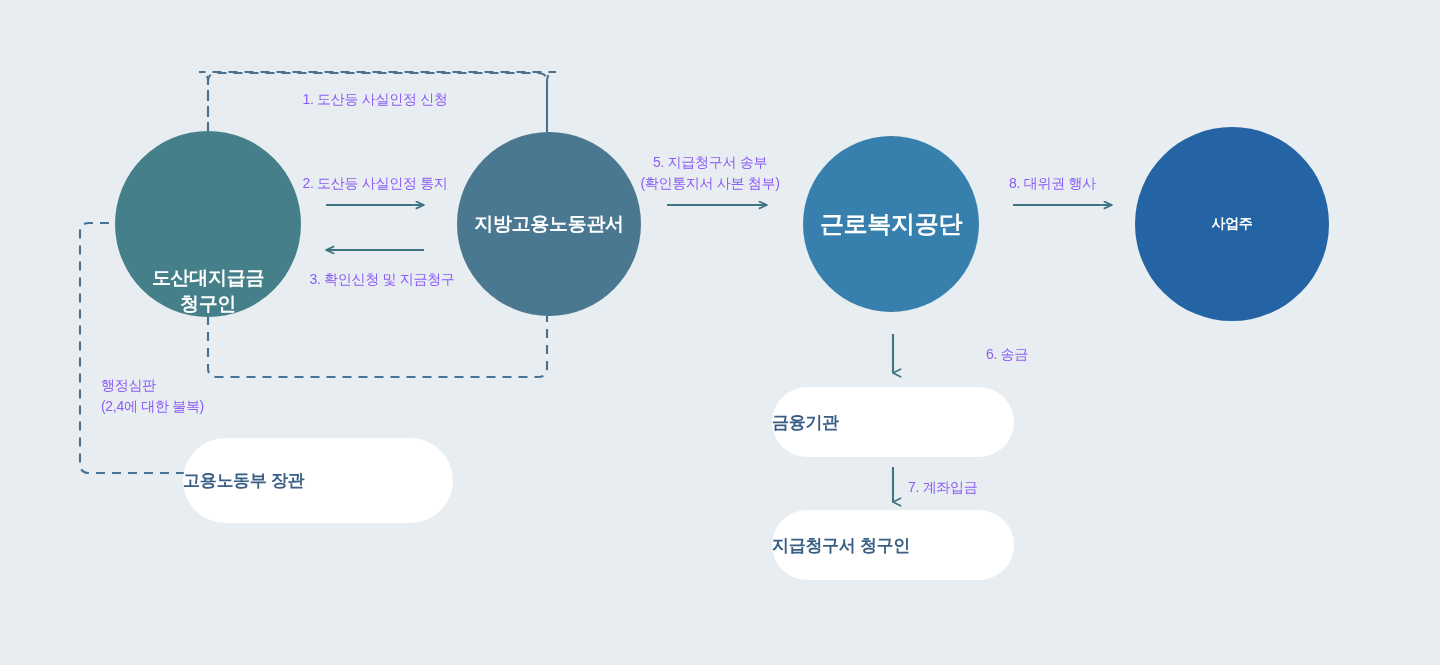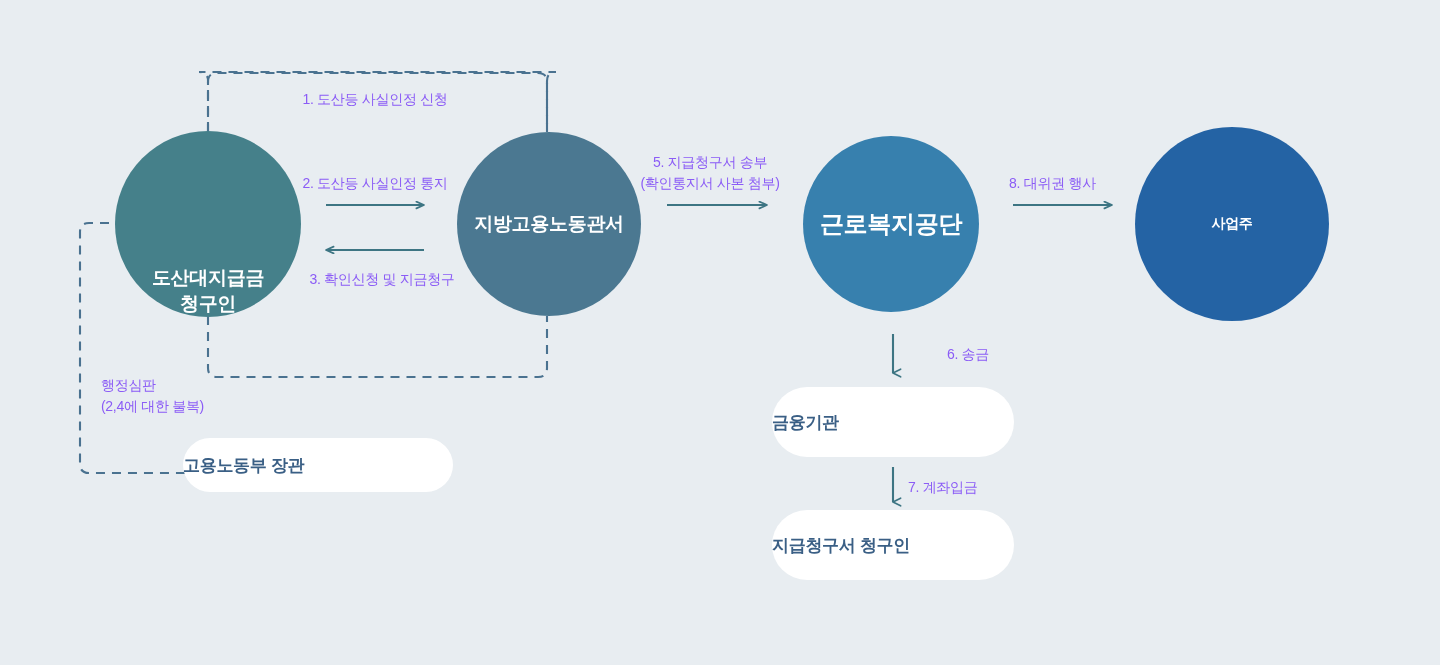--- a/index.html
+++ b/index.html
@@ -58,31 +58,31 @@
     line-height: 1.5;
     letter-spacing: -0.3px;
     white-space: pre;
     text-align: center;
   }
   .c1 { left: 115px; top: 131px; width: 186px; height: 186px; font-size: 19px; align-items: flex-end; }
   .c2 { left: 457px; top: 132px; width: 184px; height: 184px; font-size: 19px; }
   .c3 { left: 803px; top: 136px; width: 176px; height: 176px; font-size: 24px; }
   .c4 { left: 1135px; top: 127px; width: 194px; height: 194px; font-size: 14px; }
 
-  .p1 { left: 183px; top: 438px; width: 270px; height: 54px; font-size: 17px; }
+  .p1 { left: 183px; top: 438px; width: 270px; height: 85px; font-size: 17px; }
   .p2 { left: 772px; top: 387px; width: 242px; height: 70px; font-size: 17px; }
   .p3 { left: 772px; top: 510px; width: 242px; height: 70px; font-size: 17px; }
 
   .l1 { left: 245px; top: 89px; width: 260px; }
   .l2 { left: 245px; top: 173px; width: 260px; }
   .l3 { left: 252px; top: 269px; width: 260px; }
   .l4 { left: 245px; top: 344px; width: 260px; }
   .l5 { left: 590px; top: 152px; width: 240px; }
   .l8 { left: 955px; top: 173px; width: 195px; }
-  .l6 { left: 908px; top: 344px; width: 120px; text-align: center; }
+  .l6 { left: 908px; top: 344px; width: 120px; text-align: right; }
   .l7 { left: 908px; top: 477px; width: 120px; text-align: left; }
   .ladm { left: 101px; top: 375px; width: 180px; text-align: left; }
 </style>
 </head>
 <body>
 
 <div id="stage">
 
   <svg class="lines" viewBox="0 0 1440 665">
     <defs>

